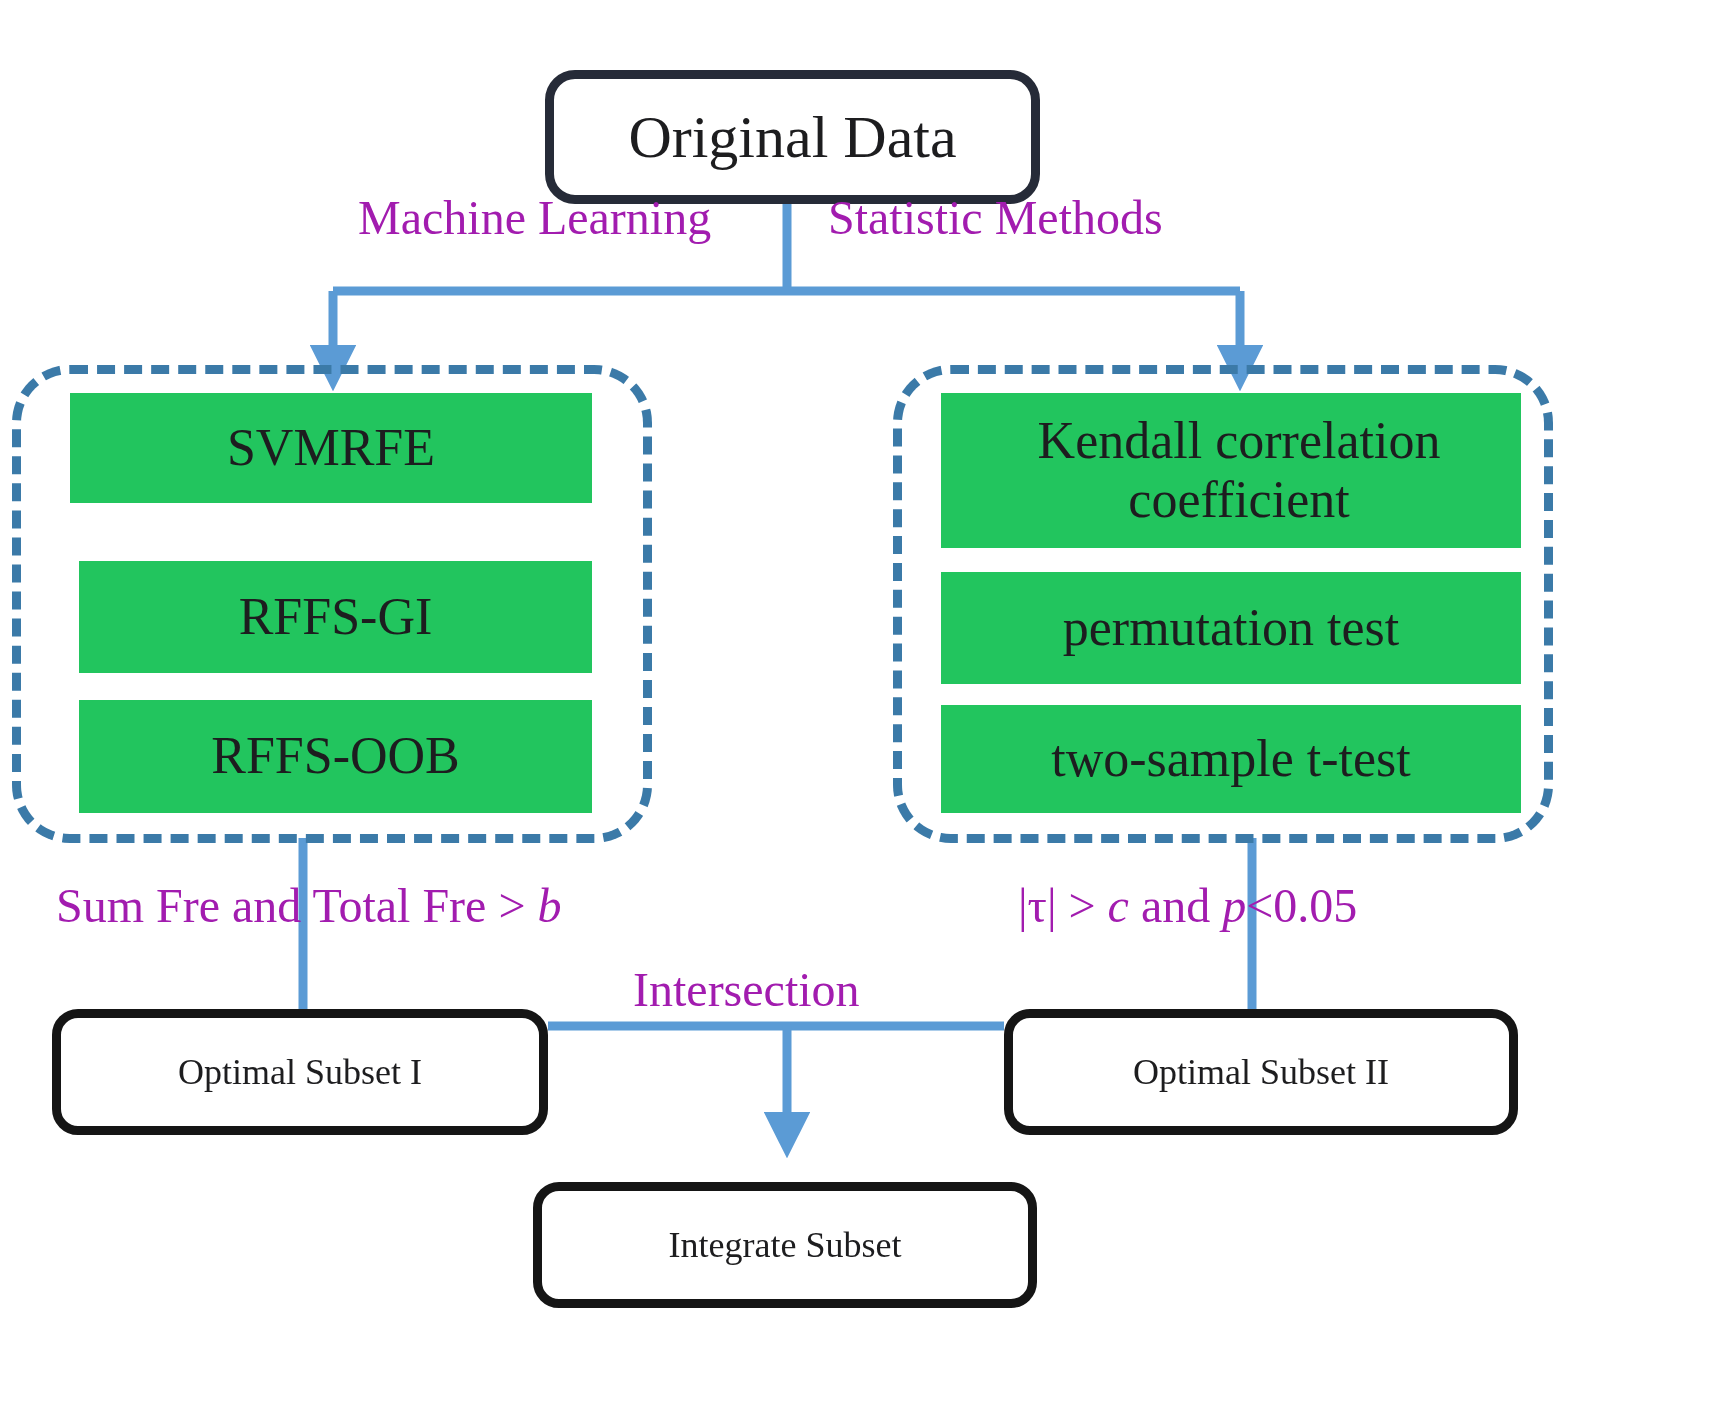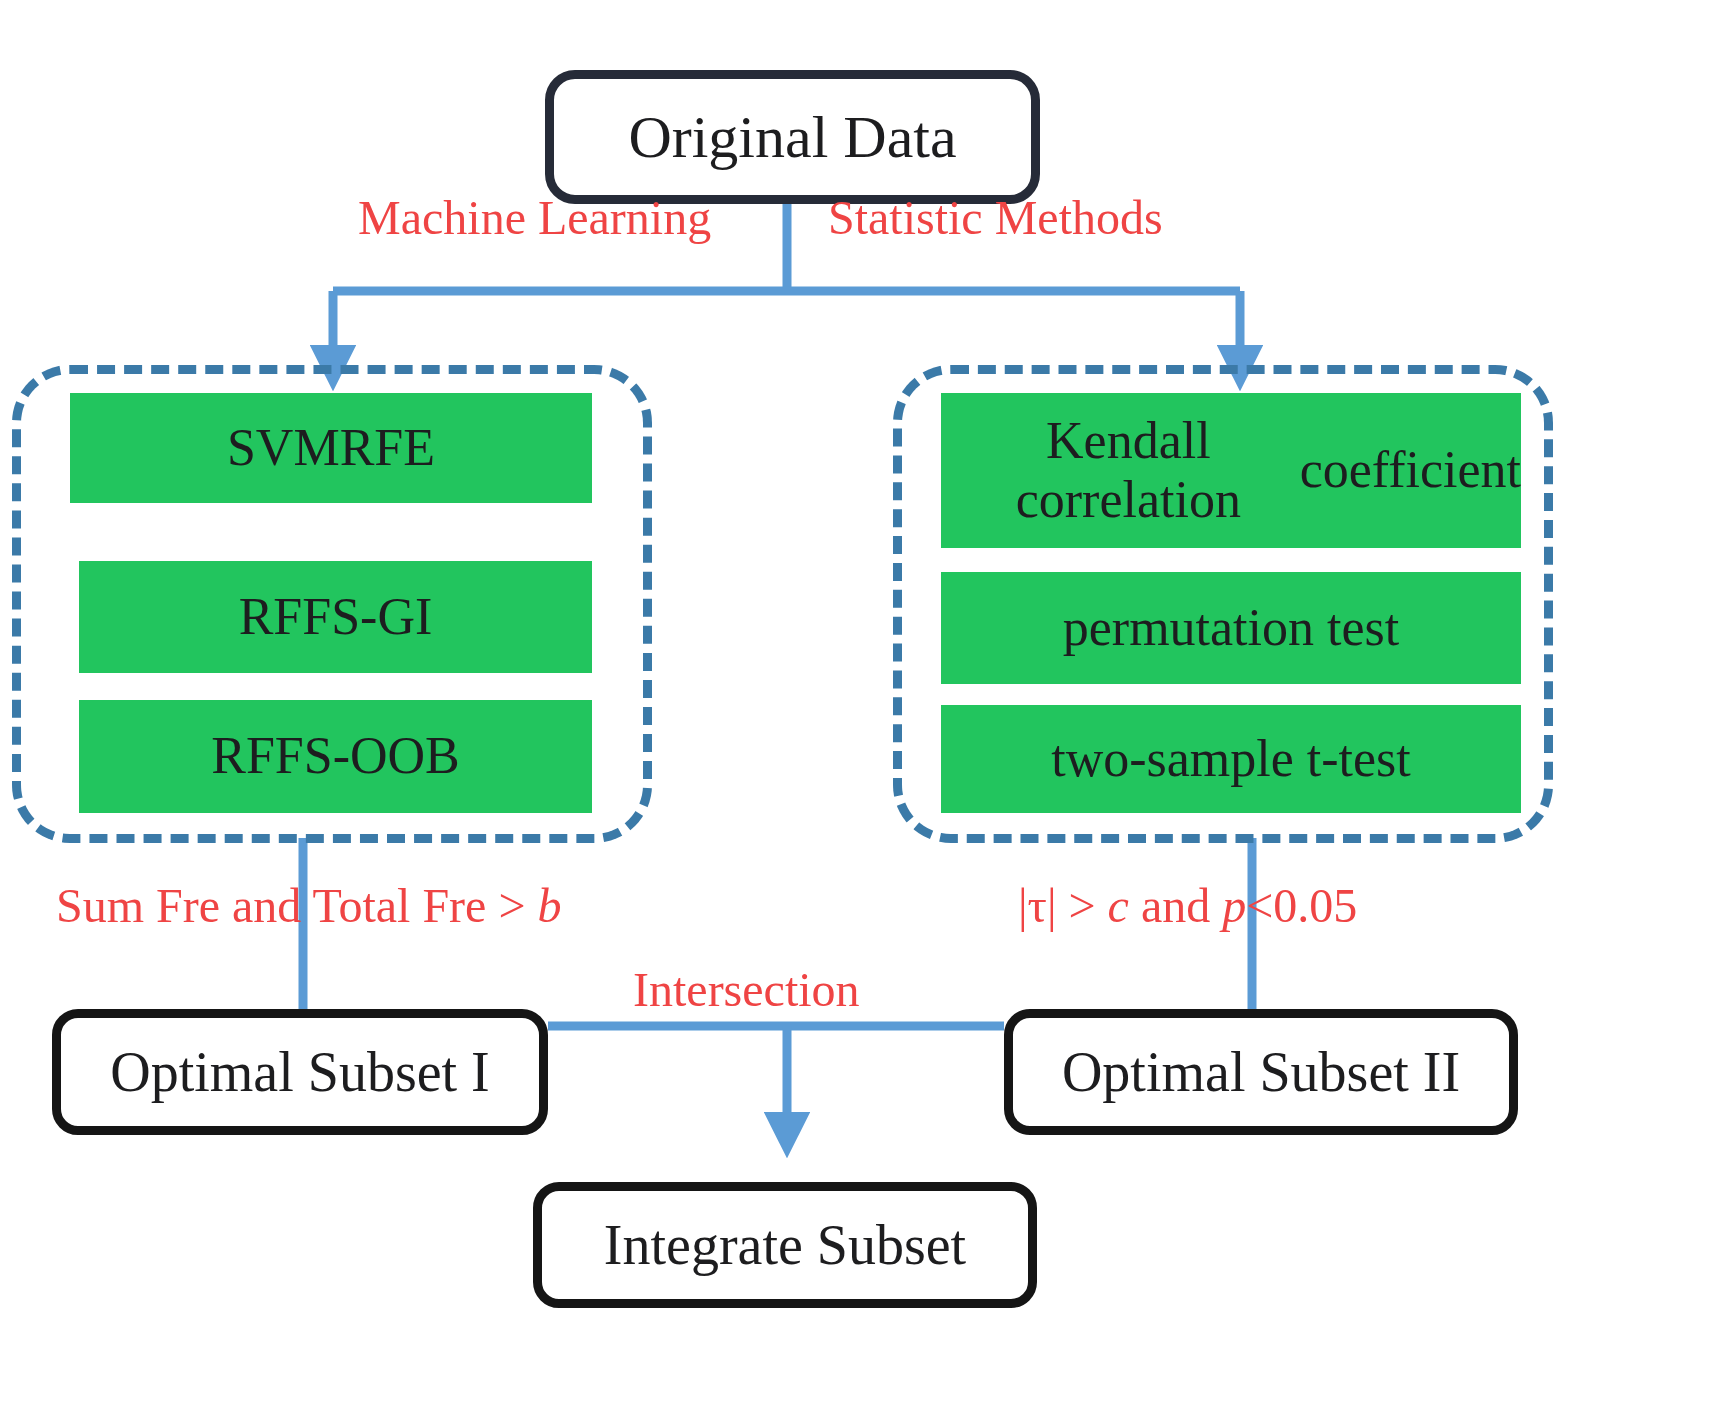--- a/index.html
+++ b/index.html
@@ -67,29 +67,29 @@
     align-items: center;
     justify-content: center;
     text-align: center;
     color: #1d1d1f;
     line-height: 1.12;
   }
 
   
   .edge-label {
     position: absolute;
-    color: #ef4444;
+    color: #a21caf;
     white-space: nowrap;
     text-align: center;
   }
   .edge-label i,
   .edge-label em { font-style: italic; }
 
   .t-title   { font-size: 60px; }
-  .t-node    { font-size: 56px; }
+  .t-node    { font-size: 36px; }
   .t-chip    { font-size: 52px; }
   .t-label   { font-size: 48px; }
 </style>
 </head>
 <body>
 
 <div id="canvas">
 
   <svg id="wires" viewBox="0 0 1730 1412" xmlns="http://www.w3.org/2000/svg">
     <defs>
@@ -133,21 +133,21 @@
   </div>
   <div class="chip t-chip" style="left:79px; top:561px; width:513px; height:112px;">
     <span>RFFS-GI</span>
   </div>
   <div class="chip t-chip" style="left:79px; top:700px; width:513px; height:113px;">
     <span>RFFS-OOB</span>
   </div>
 
   <div class="group" style="left:893px; top:365px; width:660px; height:478px;"></div>
 
-  <div class="chip t-chip" style="left:941px; top:393px; width:580px; height:155px; flex-direction:row;padding-left:16px;">
+  <div class="chip t-chip" style="left:941px; top:393px; width:580px; height:155px; flex-direction:column;padding-left:16px;">
     <span>Kendall correlation</span>
     <span>coefficient</span>
   </div>
   <div class="chip t-chip" style="left:941px; top:572px; width:580px; height:112px;">
     <span>permutation test</span>
   </div>
   <div class="chip t-chip" style="left:941px; top:705px; width:580px; height:108px;">
     <span>two-sample t-test</span>
   </div>
 

